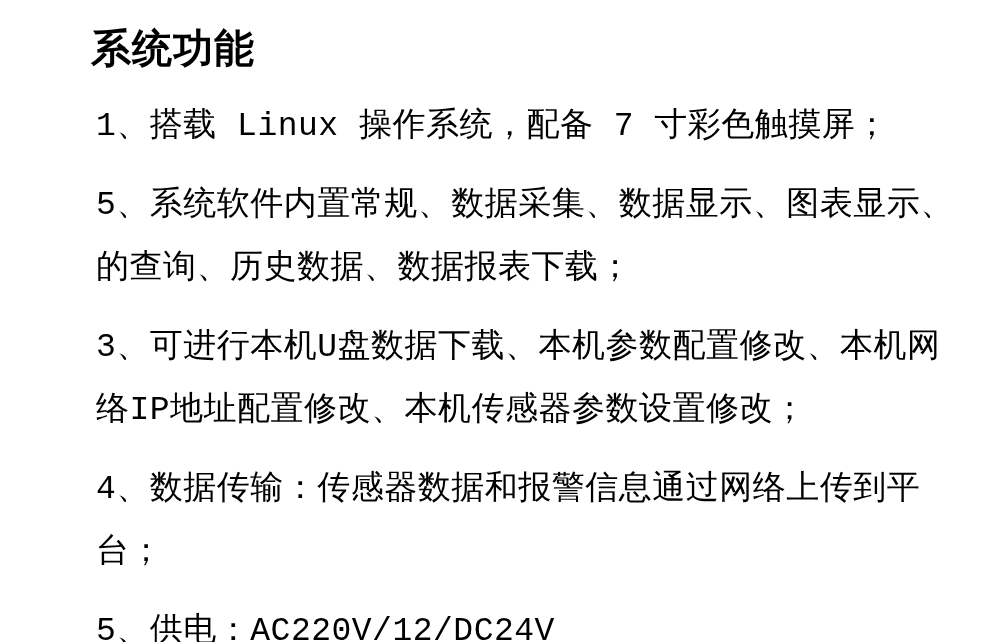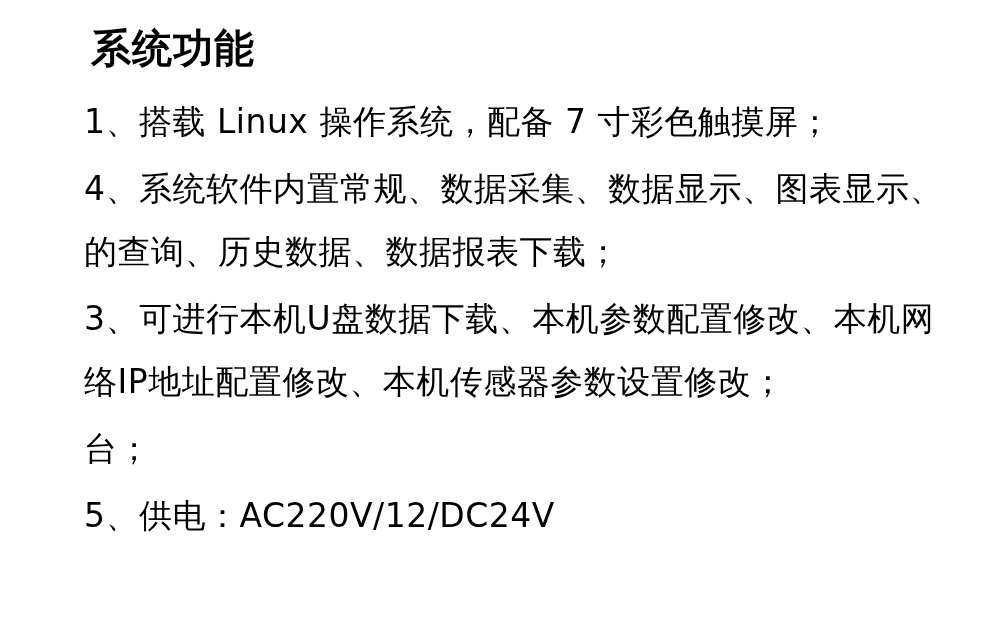--- a/index.html
+++ b/index.html
@@ -25,22 +25,23 @@
   .doc-title {
     margin: 11px;
     font-size: 40px;
     font-weight: 700;
     height: 62px;
     line-height: 62px;
     letter-spacing: 1px;
     white-space: nowrap;
   }
   .feature-item {
-    margin: 4px;
+    margin: 16px;
     padding: 0;
+    font-family: Liberation Mono, monospace;
   }
   .line {
     font-size: 33px;
     font-weight: 400;
     height: 63px;
     line-height: 63px;
     letter-spacing: 0.5px;
     white-space: nowrap;
   }
 </style>
@@ -50,30 +51,31 @@
 <div class="page">
   <div class="content">
 
     <h1 class="doc-title">系统功能</h1>
 
     <section class="feature-item">
       <div class="line">1、搭载 Linux 操作系统，配备 7 寸彩色触摸屏；</div>
     </section>
 
     <section class="feature-item">
-      <div class="line">4、系统软件内置常规、数据采集、数据显示、图表显示、</div>
+      <div class="line">5、系统软件内置常规、数据采集、数据显示、图表显示、</div>
       <div class="line">的查询、历史数据、数据报表下载；</div>
     </section>
 
     <section class="feature-item">
       <div class="line">3、可进行本机U盘数据下载、本机参数配置修改、本机网</div>
       <div class="line">络IP地址配置修改、本机传感器参数设置修改；</div>
     </section>
 
     <section class="feature-item">
+      <div class="line">4、数据传输：传感器数据和报警信息通过网络上传到平</div>
       <div class="line">台；</div>
     </section>
 
     <section class="feature-item">
       <div class="line">5、供电：AC220V/12/DC24V</div>
     </section>
 
   </div>
 </div>
 

